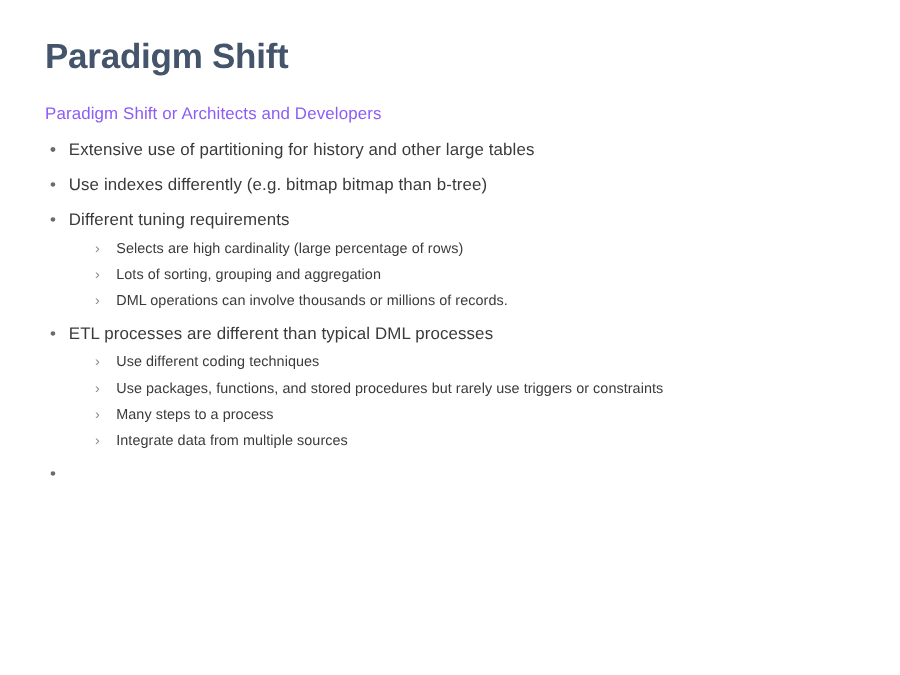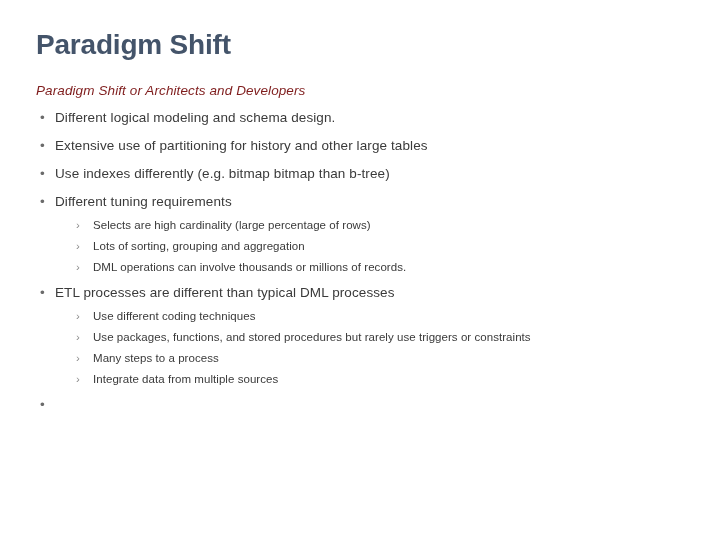--- a/index.html
+++ b/index.html
@@ -38,22 +38,21 @@
   
   .body-block {
     position: absolute;
     left: 36px;
     top: 82px;
     width: 650px;
   }
 
   .subtitle {
     font-size: 13.5px;
-    font-style: italic;
-    color: #7f1d1d;
+    color: #8b5cf6;
     line-height: 18px;
     margin: 0 0 9px 0;
     letter-spacing: 0.1px;
   }
 
   
   ul.level1 {
     list-style: none;
     margin: 0;
     padding: 0;
@@ -121,21 +120,21 @@
 
 <div class="slide">
 
   <div class="slide-title">Paradigm Shift</div>
 
   <div class="body-block">
 
     <div class="subtitle">Paradigm Shift or Architects and Developers</div>
 
     <ul class="level1">
-        <li class="bullet1"><span class="marker1">•</span><span>Different logical modeling and schema design.</span></li>
+        <li class="bullet1"><span class="marker1">•</span></li>
         <li class="bullet1"><span class="marker1">•</span><span>Extensive use of partitioning for history and other large tables</span></li>
         <li class="bullet1"><span class="marker1">•</span><span>Use indexes differently (e.g. bitmap bitmap than b-tree)</span></li>
         <li class="bullet1 has-sub"><span class="marker1">•</span><span>Different tuning requirements</span><div class="sub-wrap">
             <ul class="level2">
               <li class="bullet2"><span class="marker2">›</span><span>Selects are high cardinality (large percentage of rows)</span></li>
               <li class="bullet2"><span class="marker2">›</span><span>Lots of sorting, grouping and aggregation</span></li>
               <li class="bullet2"><span class="marker2">›</span><span>DML operations can involve thousands or millions of records.</span></li>
             </ul>
           </div></li>
         <li class="bullet1 has-sub"><span class="marker1">•</span><span>ETL processes are different than typical DML processes</span><div class="sub-wrap">

